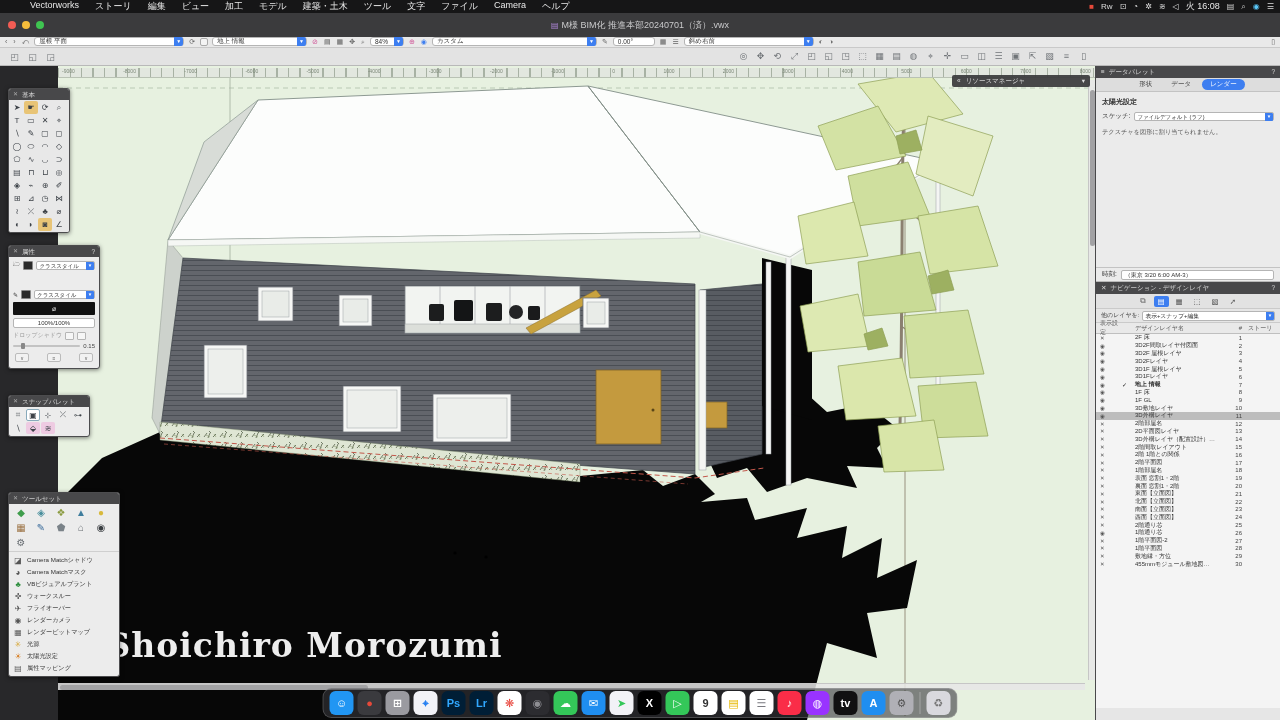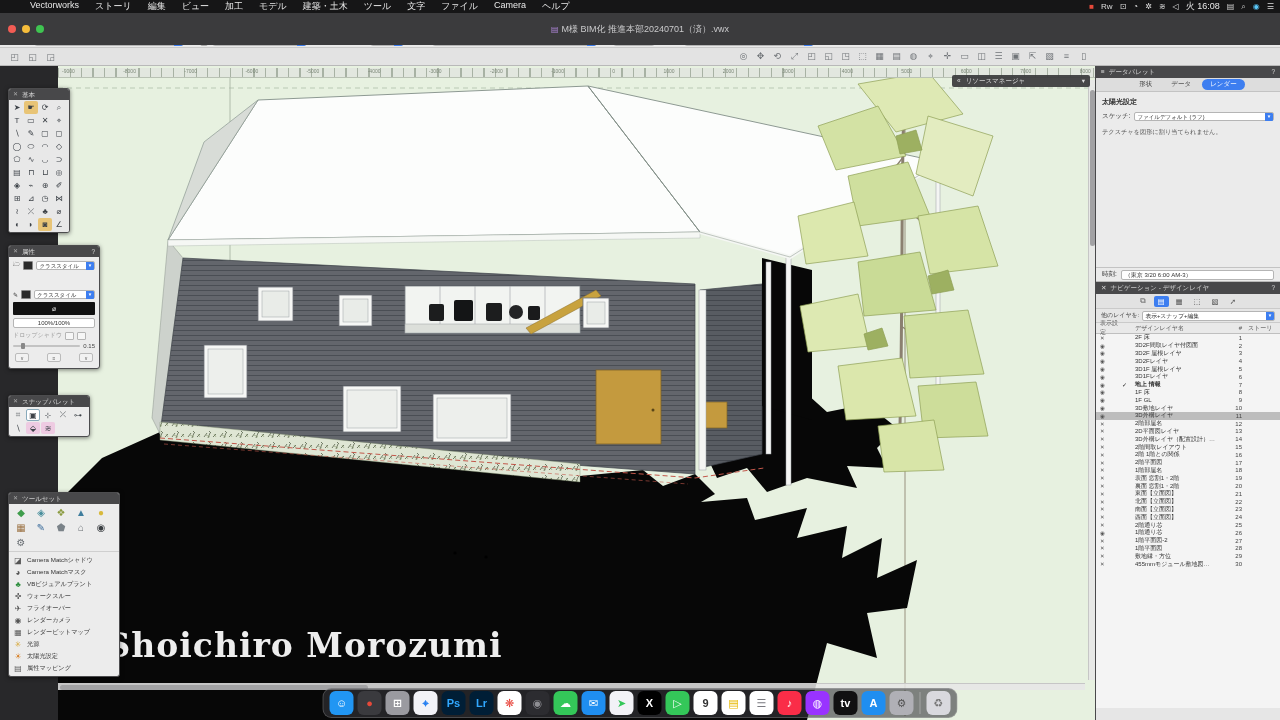--- a/index.html
+++ b/index.html
@@ -10,21 +10,21 @@
   
   .menubar { position:absolute; top:0; left:0; right:0; height:13px; background:#161617;
     display:flex; align-items:center; color:#e8e8e8; font-size:9px; padding:0 6px; z-index:60; }
   .menubar .apple { font-size:10px; margin:0 10px 0 6px; }
   .menu-item { padding:0 8px; white-space:nowrap; }
   .menu-right { margin-left:auto; display:flex; align-items:center; gap:7px; }
   .status-icon { font-size:8px; color:#ddd; }
   .menu-clock { font-size:9px; }
 
   
-  .titlebar { position:absolute; top:13px; left:0; right:0; height:32px; background:#3b3b3d;
+  .titlebar { position:absolute; top:13px; left:0; right:0; height:24px; background:#3b3b3d;
     display:flex; align-items:center; z-index:59; }
   .lights { display:flex; gap:6px; margin-left:8px; }
   .light { width:8px; height:8px; border-radius:50%; }
   .light.red{background:#f25c54;} .light.yel{background:#f6bd3b;} .light.grn{background:#3fc451;}
   .doc-title { position:absolute; left:0; right:0; text-align:center; color:#c9c9cb; font-size:9px; }
   .doc-title .doc-ico { color:#b48ae0; font-size:8px; margin-right:3px; }
 
   
   .tabstrip { position:absolute; top:28px; left:0; right:0; height:8px; background:#262628; z-index:58; }
   .tab { position:absolute; left:0; top:0; width:170px; height:8px; background:#39393b;

